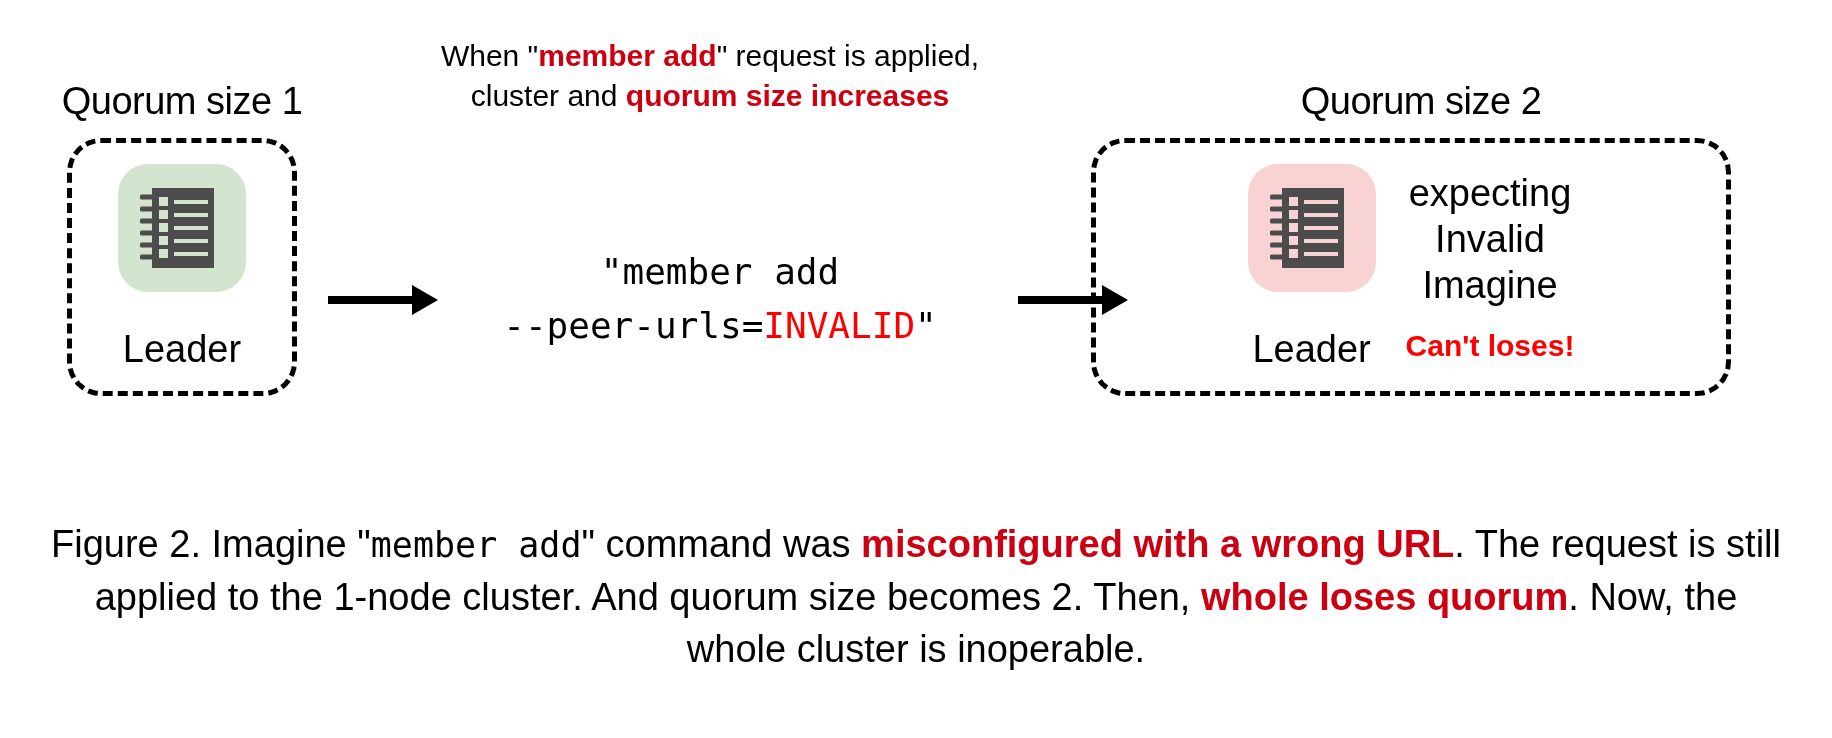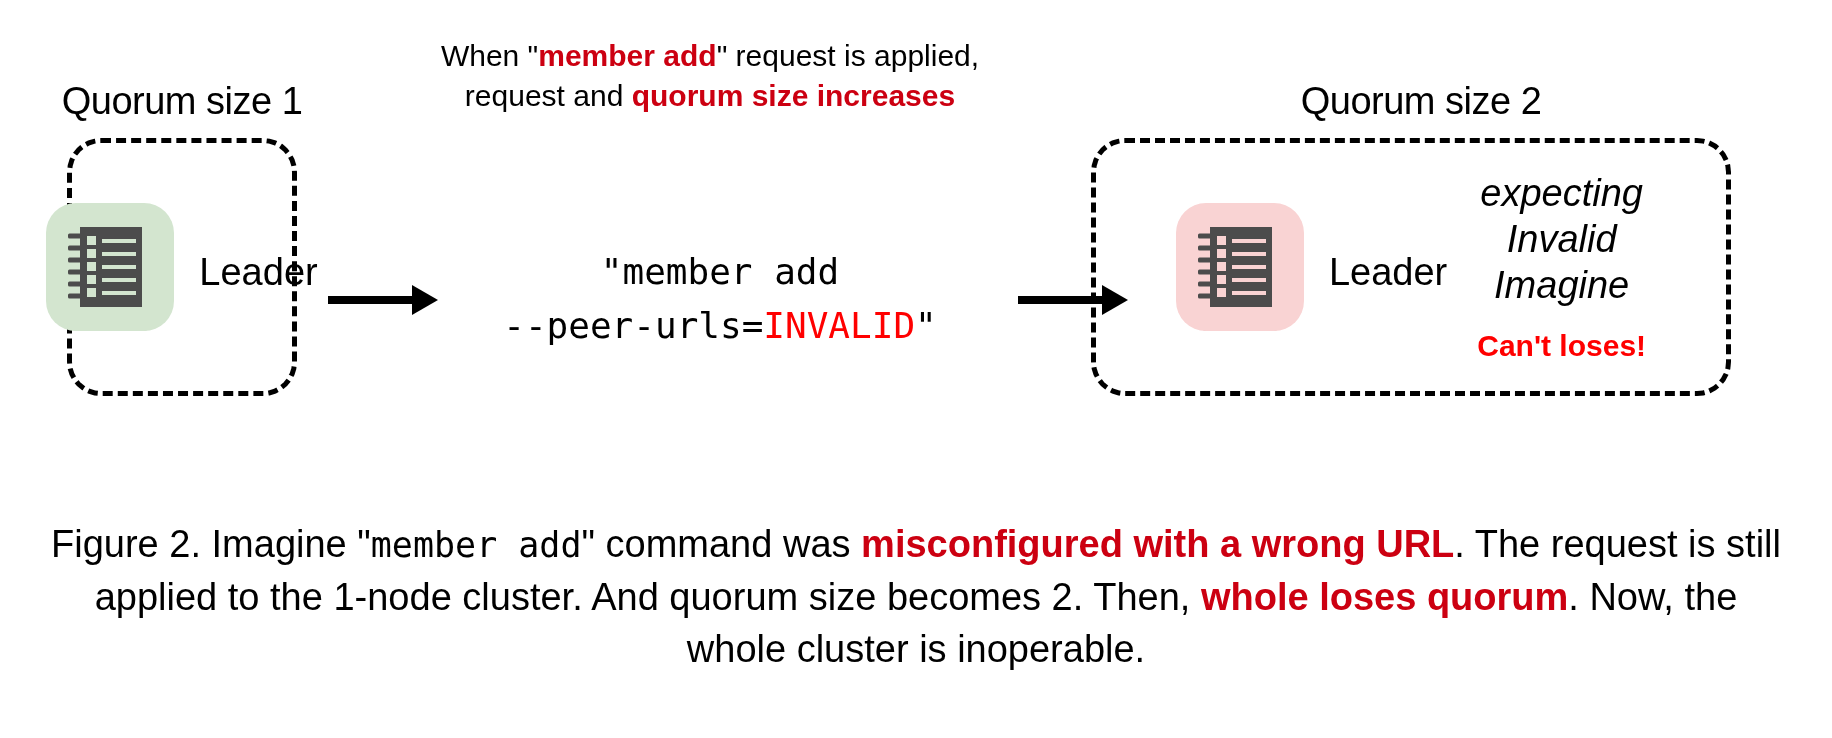--- a/index.html
+++ b/index.html
@@ -45,21 +45,21 @@
     border-radius: 34px;
     box-sizing: border-box;
     display: flex;
     flex-direction: row;
     align-items: center;
     justify-content: center;
   }
 
   .node {
     display: flex;
-    flex-direction: row;
+    flex-direction: column;
     align-items: center;
     justify-content: center;
     gap: 25px;
   }
 
   
   .srv-icon {
     position: relative;
     width: 128px;
     height: 128px;
@@ -100,21 +100,20 @@
     color: #000;
     white-space: nowrap;
   }
 
   
   .side-notes {
     text-align: center;
     margin-left: 30px;
   }
   .side-notes .note-line {
-    font-style: italic;
     font-size: 38px;
     line-height: 46px;
     white-space: nowrap;
   }
   .side-notes .warn {
     font-size: 30px;
     line-height: 36px;
     margin-top: 20px;
     white-space: nowrap;
   }
@@ -223,21 +222,21 @@
         <div class="node-label">Leader</div>
       </div>
     </div>
   </div>
 
   <div id="top-annotation">
     <div>
       <span>When "</span><span class="red">member add</span><span>" request is applied,</span>
     </div>
     <div>
-      <span>request and </span><span class="red">quorum size increases</span>
+      <span>cluster and </span><span class="red">quorum size increases</span>
     </div>
   </div>
 
   <div class="arrow" style="left:328px; top:285px; width:110px;">
     <div class="shaft" style="width:88px;"></div>
     <div class="head" style="left:84px;"></div>
   </div>
 
   <div id="command-block">
     <div>"member add</div>

